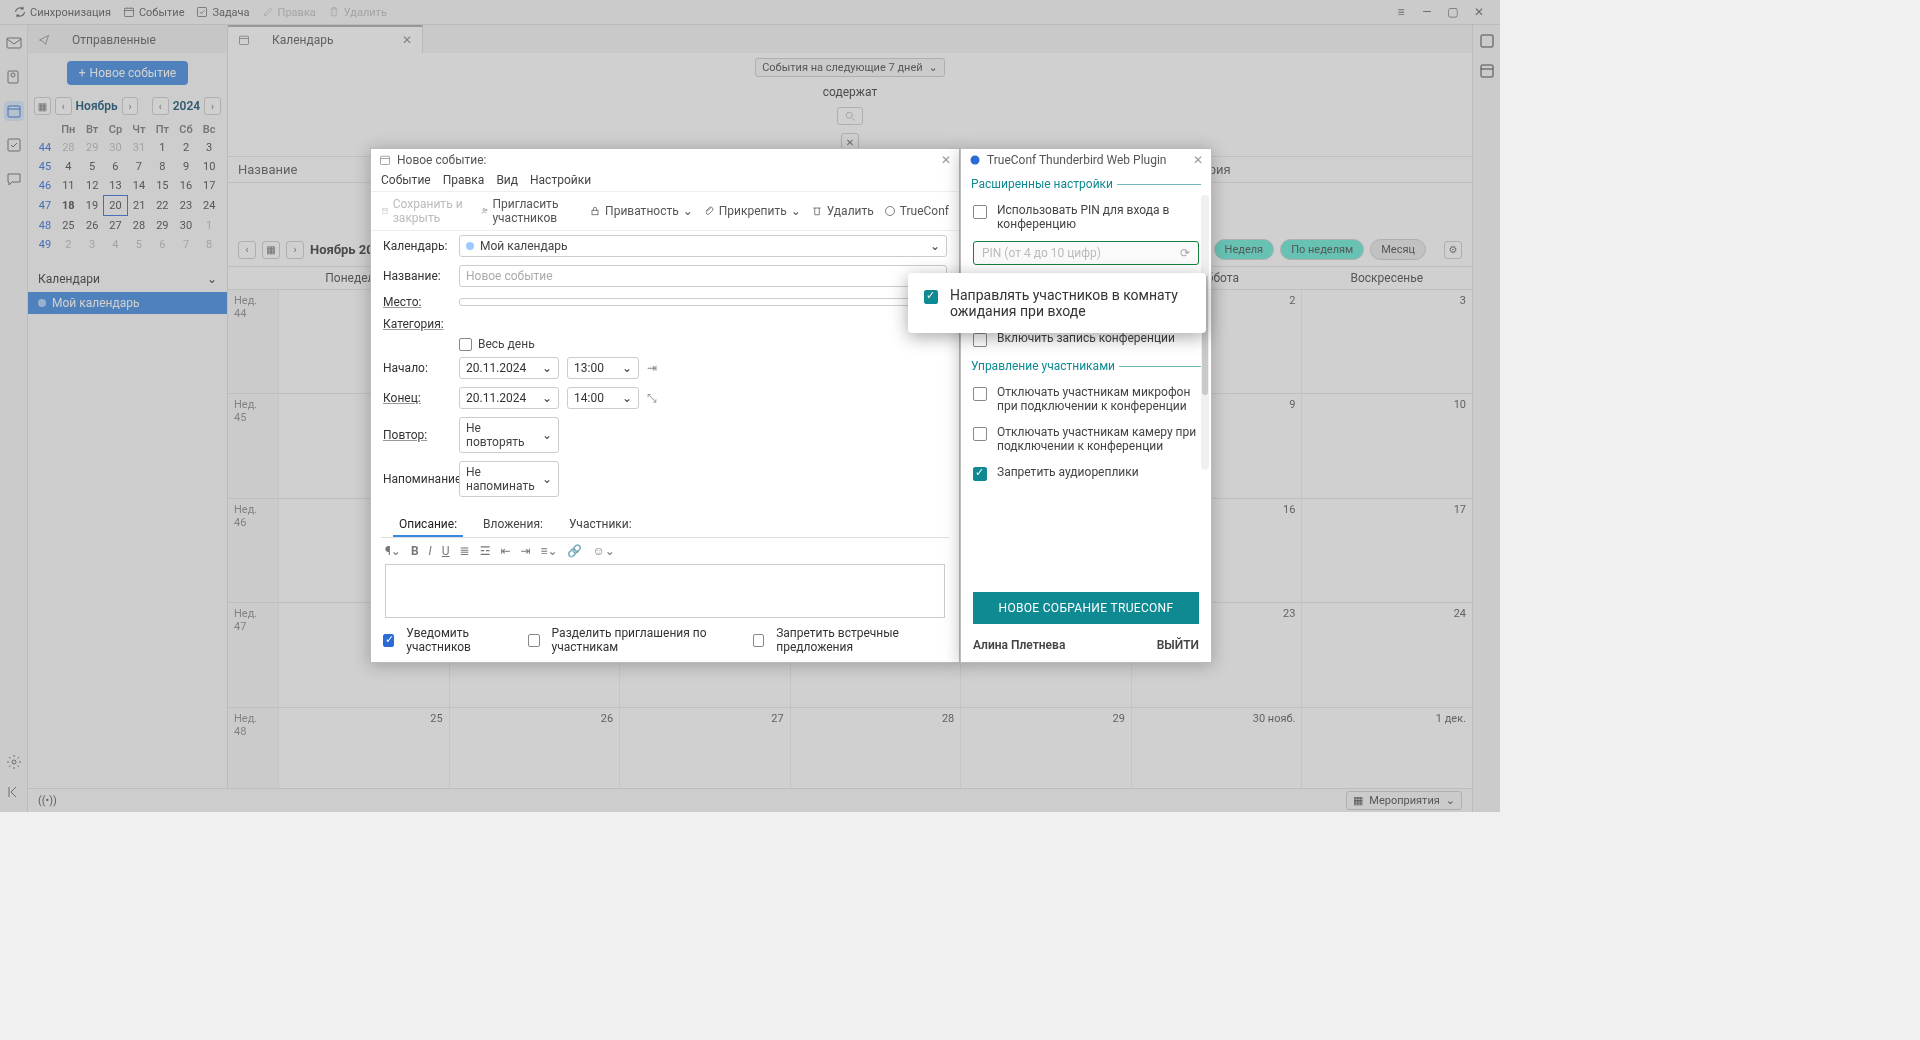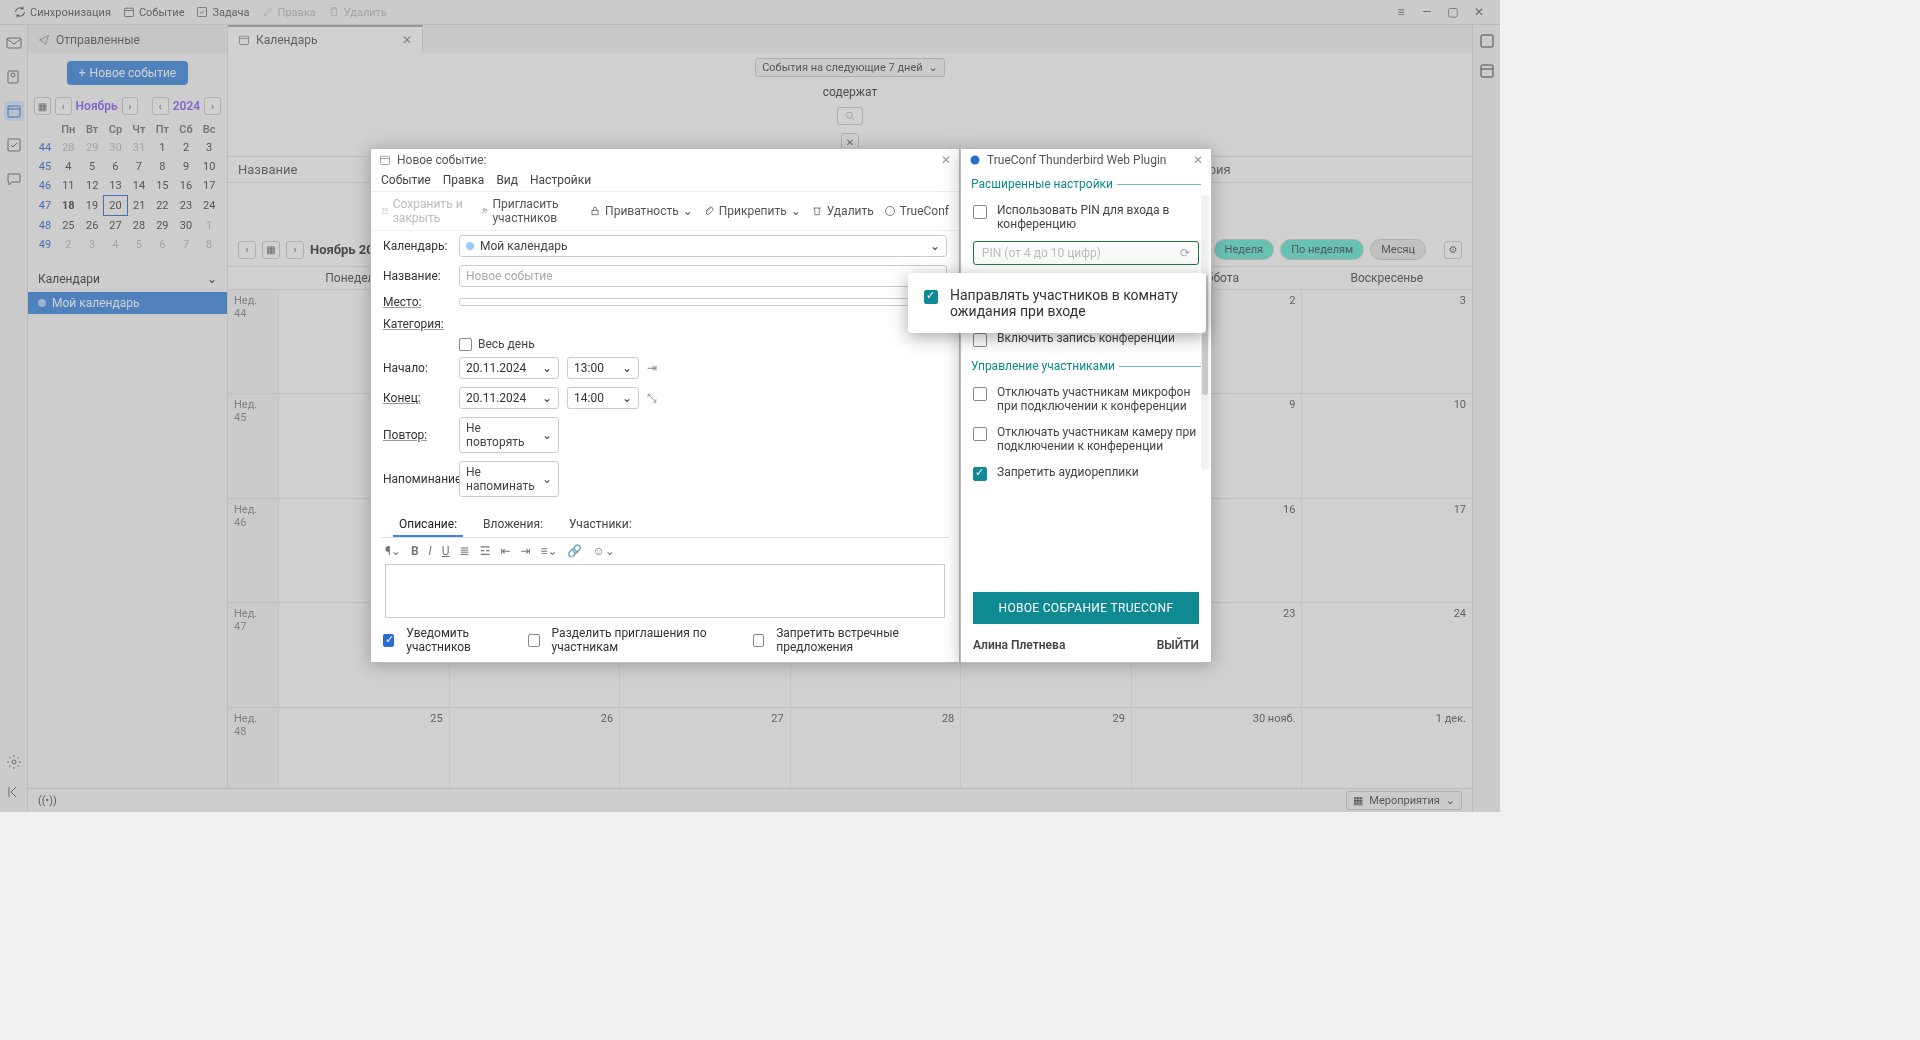--- a/index.html
+++ b/index.html
@@ -18,34 +18,34 @@
 .leftstrip .ico { width: 20px; height: 20px; display: flex; align-items: center; justify-content: center; color: #666; border-radius: 4px; }
 .leftstrip .ico.active { background: #d6e8fb; color: #2b6bd6; }
 .leftstrip .bottom { margin-top: auto; margin-bottom: 10px; display: flex; flex-direction: column; gap: 10px; }
 
 
 .rightstrip { position: absolute; right: 0; top: 25px; bottom: 0; width: 28px; background: #f8f8f8; border-left: 1px solid #e0e0e0; display: flex; flex-direction: column; align-items: center; padding-top: 8px; gap: 14px; z-index: 2; }
 
 
 .main { position: absolute; left: 28px; right: 28px; top: 25px; bottom: 0; background: #fff; }
 .tabs-row { height: 28px; display: flex; align-items: stretch; background: #f5f5f5; }
-.tab { display: flex; align-items: center; gap: 6px; padding: 0 10px; border-right: 1px solid #ddd; font-size: 12px; color: #555; background: #f0f0f0; border-top: 2px solid transparent; }
+.tab { display: flex; align-items: center; gap: 22px; padding: 0 10px; border-right: 1px solid #ddd; font-size: 12px; color: #555; background: #f0f0f0; border-top: 2px solid transparent; }
 .tab.first { width: 200px; }
 .tab.second { width: 195px; background: #fff; border-top-color: #aaa; }
 .tab .close { margin-left: auto; color: #888; }
 
 .under-tabs { display: flex; height: calc(100% - 28px); }
 
 
 .sidebar { width: 200px; border-right: 1px solid #e0e0e0; display: flex; flex-direction: column; background: #fafafa; }
 .newevt-wrap { padding: 8px; display: flex; justify-content: center; }
 .newevt { background: #3a87e0; color: #fff; border: none; border-radius: 4px; padding: 5px 12px; font-size: 12px; display: inline-flex; align-items: center; gap: 4px; }
 .navrow { display: flex; align-items: center; gap: 4px; padding: 4px 6px; }
 .navbtn { width: 18px; height: 18px; border: 1px solid #ccc; border-radius: 3px; display: inline-flex; align-items: center; justify-content: center; background: #fff; color: #666; font-size: 10px; }
-.navlabel { font-size: 12px; color: #8b5cf6; font-weight: 600; }
+.navlabel { font-size: 12px; color: #0c4a6e; font-weight: 600; }
 .mini-cal { padding: 2px 6px; }
 .mini-cal table { width: 100%; border-collapse: collapse; text-align: center; font-size: 11px; }
 .mini-cal th { color: #777; font-weight: 600; padding: 2px 0; }
 .mini-cal td { padding: 3px 0; color: #444; }
 .mini-cal td.wk { color: #2b6bd6; }
 .mini-cal td.other { color: #bbb; }
 .mini-cal td.today { border: 1px solid #2b6bd6; border-radius: 3px; }
 .mini-cal td.sel { font-weight: 700; }
 .calsec { margin-top: 10px; padding: 6px 10px; display: flex; align-items: center; justify-content: space-between; font-size: 12px; color: #333; gap: 38px; }
 .callist-item { background: #3a87e0; color: #fff; padding: 4px 10px; font-size: 12px; display: flex; align-items: center; gap: 6px; }

